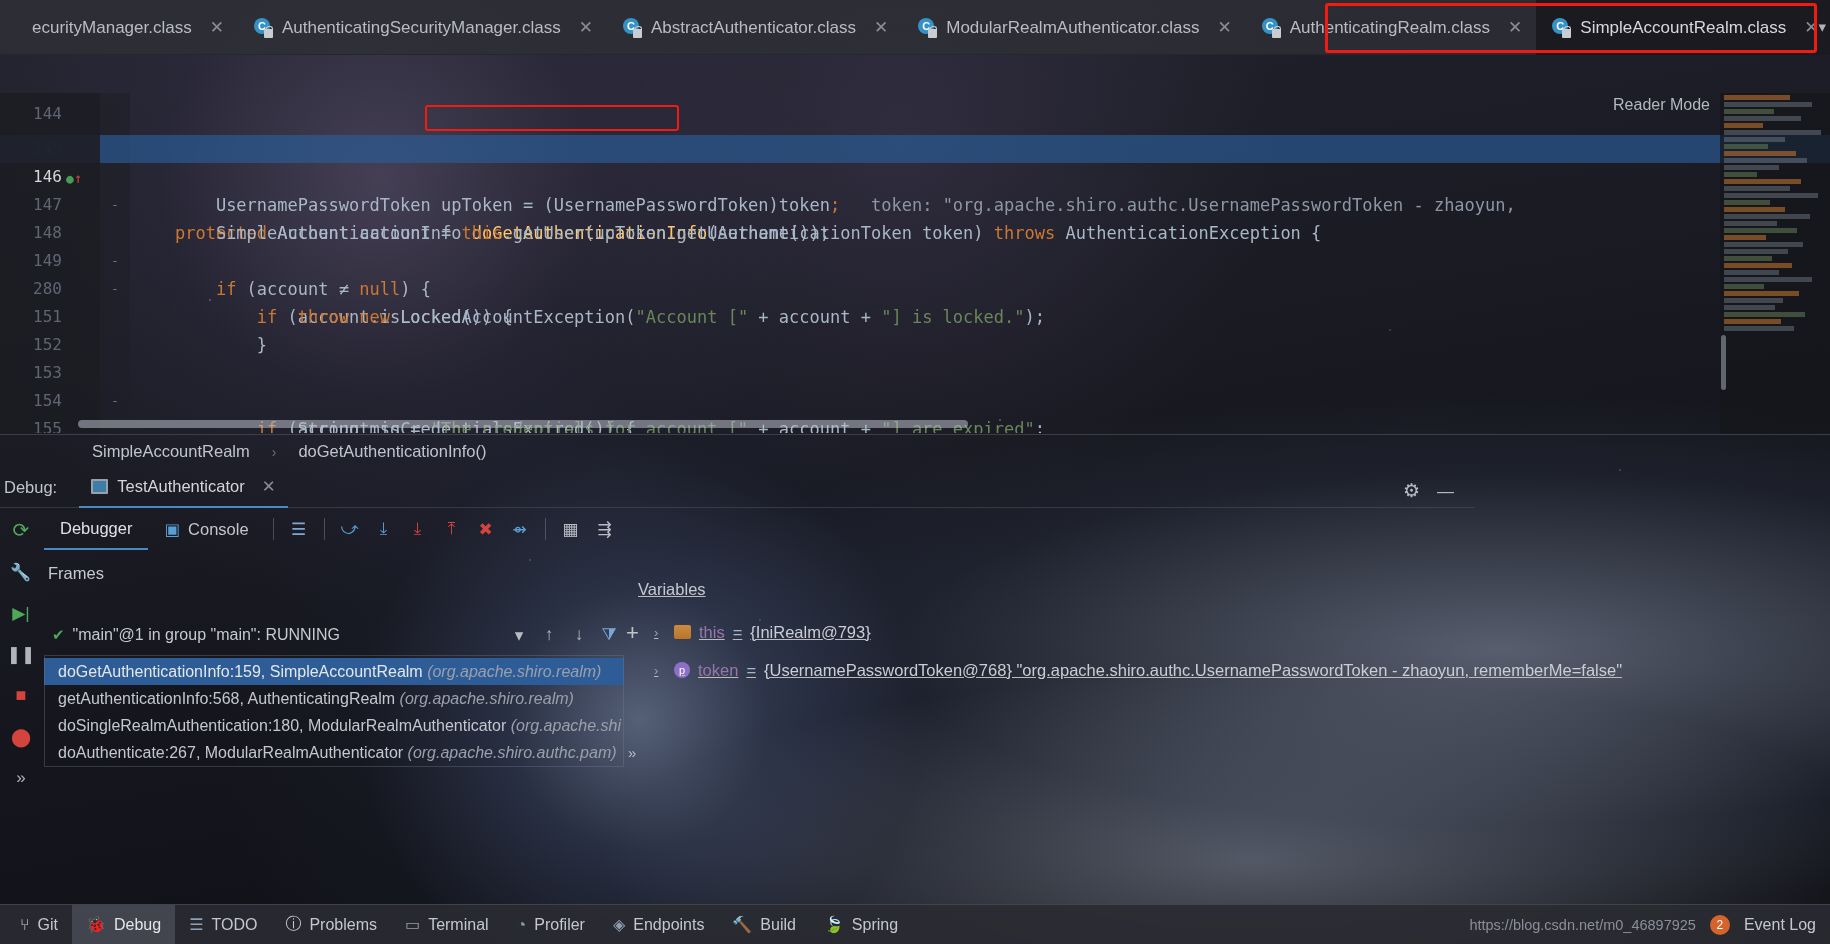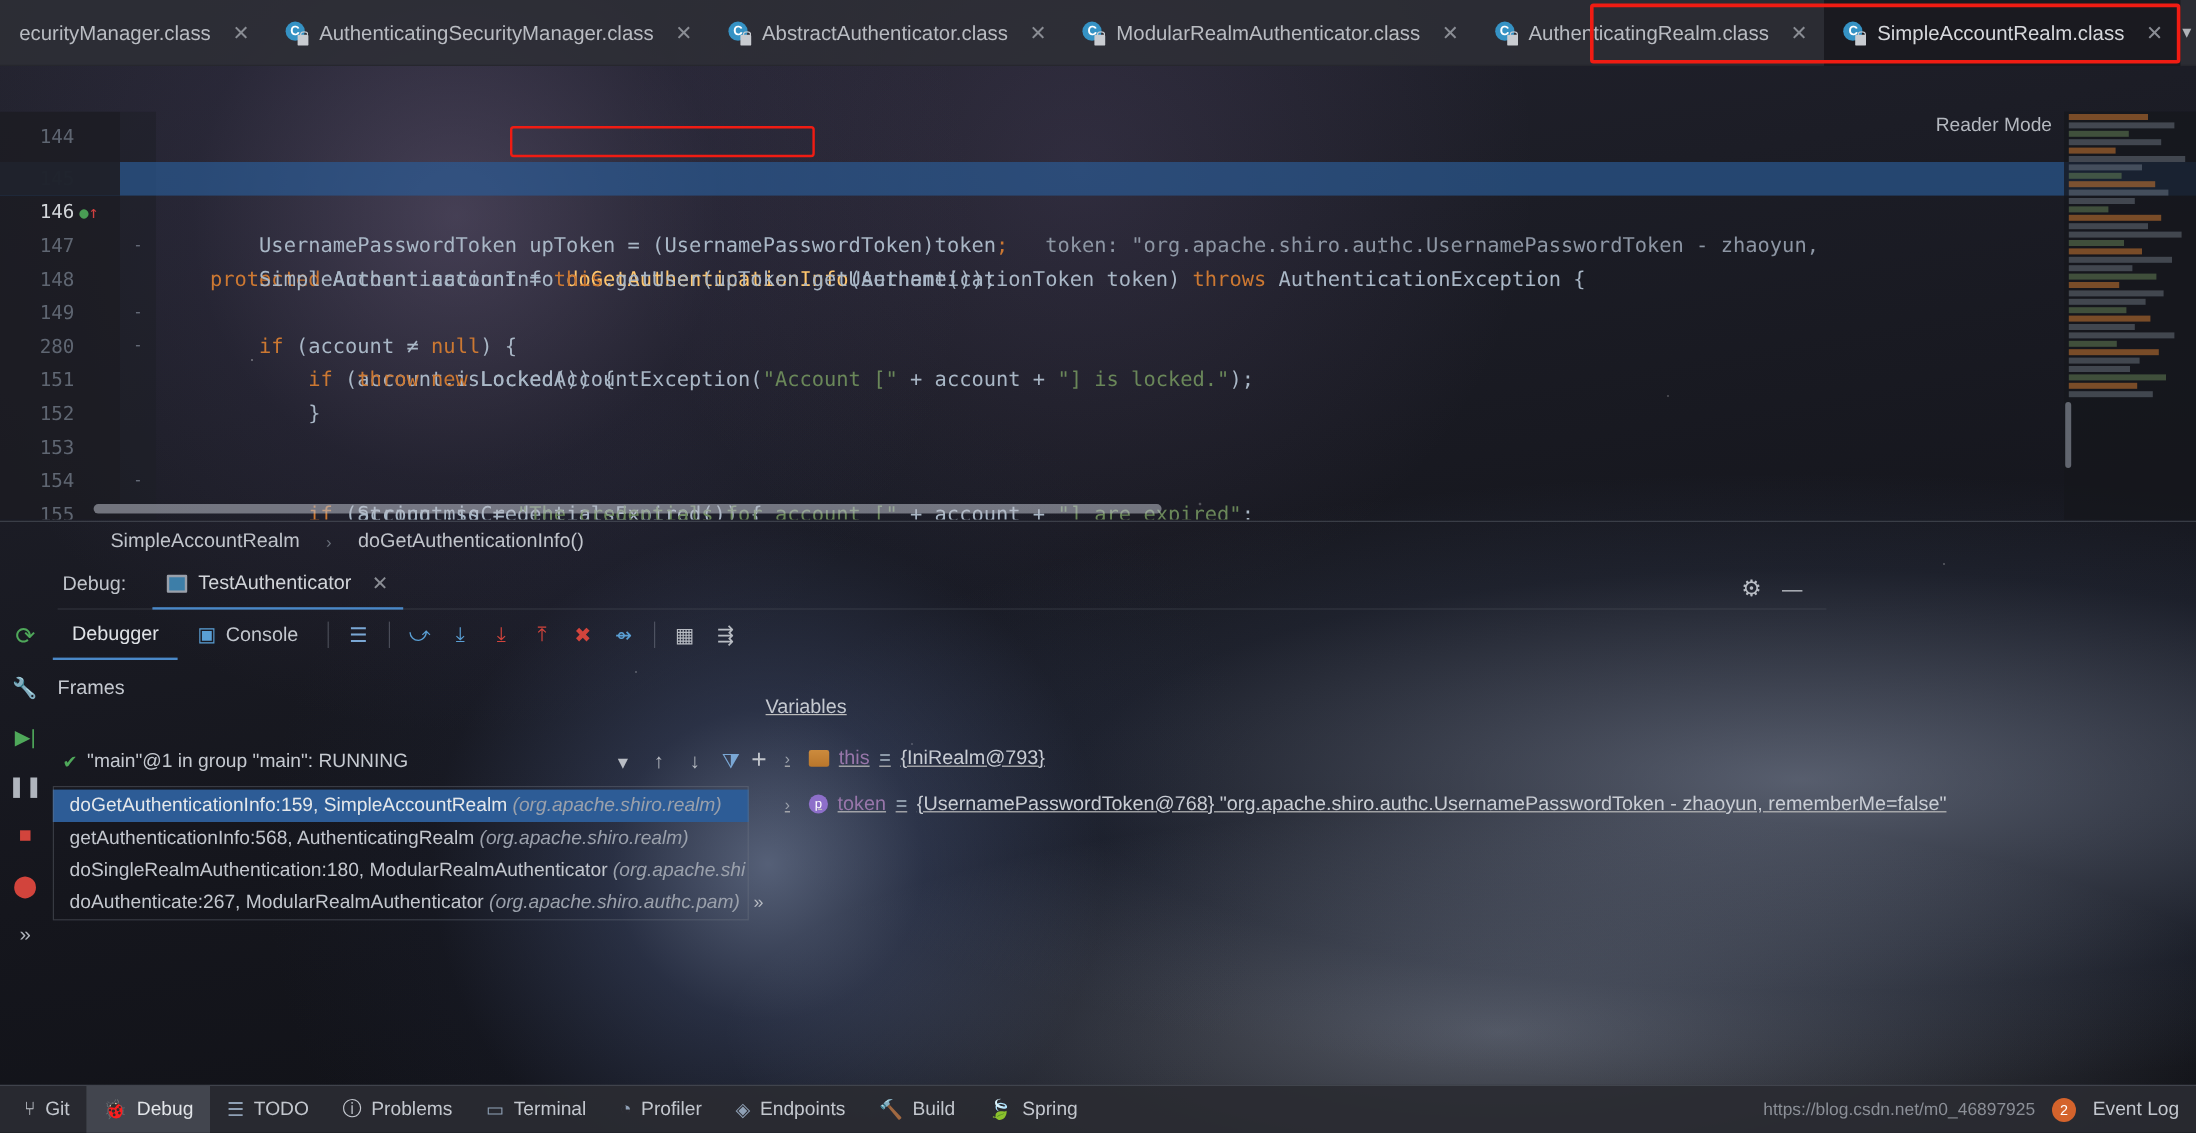--- a/index.html
+++ b/index.html
@@ -44,21 +44,21 @@
     display:flex; align-items:center; gap:9px;
     padding: 0 14px 0 16px; height:55px;
     font-size:17px; color:#b9bcc2; white-space:nowrap;
     position:relative;
   }
   .tab.active { background: rgba(22,23,28,0.80); color:#d6d8dc; }
   .tab.active::after {
     content:""; position:absolute; left:0; right:0; bottom:0; height:0;
   }
   .tab .x { font-size:17px; color:#8a8d94; margin-left:9px; line-height:1; }
-  .tab.first { padding-left:16px; }
+  .tab.first { padding-left:16px;margin-left:16px; }
   .cls-icon {
     width:19px; height:19px; flex:0 0 19px; position:relative;
   }
   .cls-icon .disc {
     position:absolute; left:0; top:0; width:16px; height:16px; border-radius:50%;
     background:#3592c4; color:#fff; font-size:11px; font-weight:bold;
     display:flex; align-items:center; justify-content:center; font-family:"Liberation Sans",sans-serif;
   }
   .cls-icon .lock {
     position:absolute; right:0px; bottom:-1px; width:9px; height:9px;
@@ -152,21 +152,21 @@
     font-size:16.5px; color:#c0c4cb;
     border-top:1px solid rgba(90,95,105,0.5);
   }
   #breadcrumb .sep { color:#6b717c; font-size:14px; }
 
   
   #debughdr {
     position:absolute; left:0; top:468px; width:1474px; height:40px;
     display:flex; align-items:center; padding-left:4px;
     border-bottom:1px solid rgba(85,90,100,0.45);
-    font-size:16.5px; color:#c0c4cb;margin-left:48px;
+    font-size:16.5px; color:#c0c4cb;
   }
   #debughdr .lbl { margin-right:22px; }
   #debughdr .runtab {
     display:flex; align-items:center; gap:9px; height:40px; padding:0 12px;
     border-bottom:2px solid #4a88c7; color:#d2d5da;
   }
   .win-icon { width:17px; height:15px; border:2px solid #9aa0aa; background:#3d7ea8; border-radius:1px; }
   #debughdr .x { color:#8a8d94; margin-left:8px; }
   #gear { position:absolute; right:54px; top:11px; font-size:19px; color:#b8bcc3; }
   #hideico { position:absolute; right:20px; top:14px; font-size:17px; color:#b8bcc3; }

